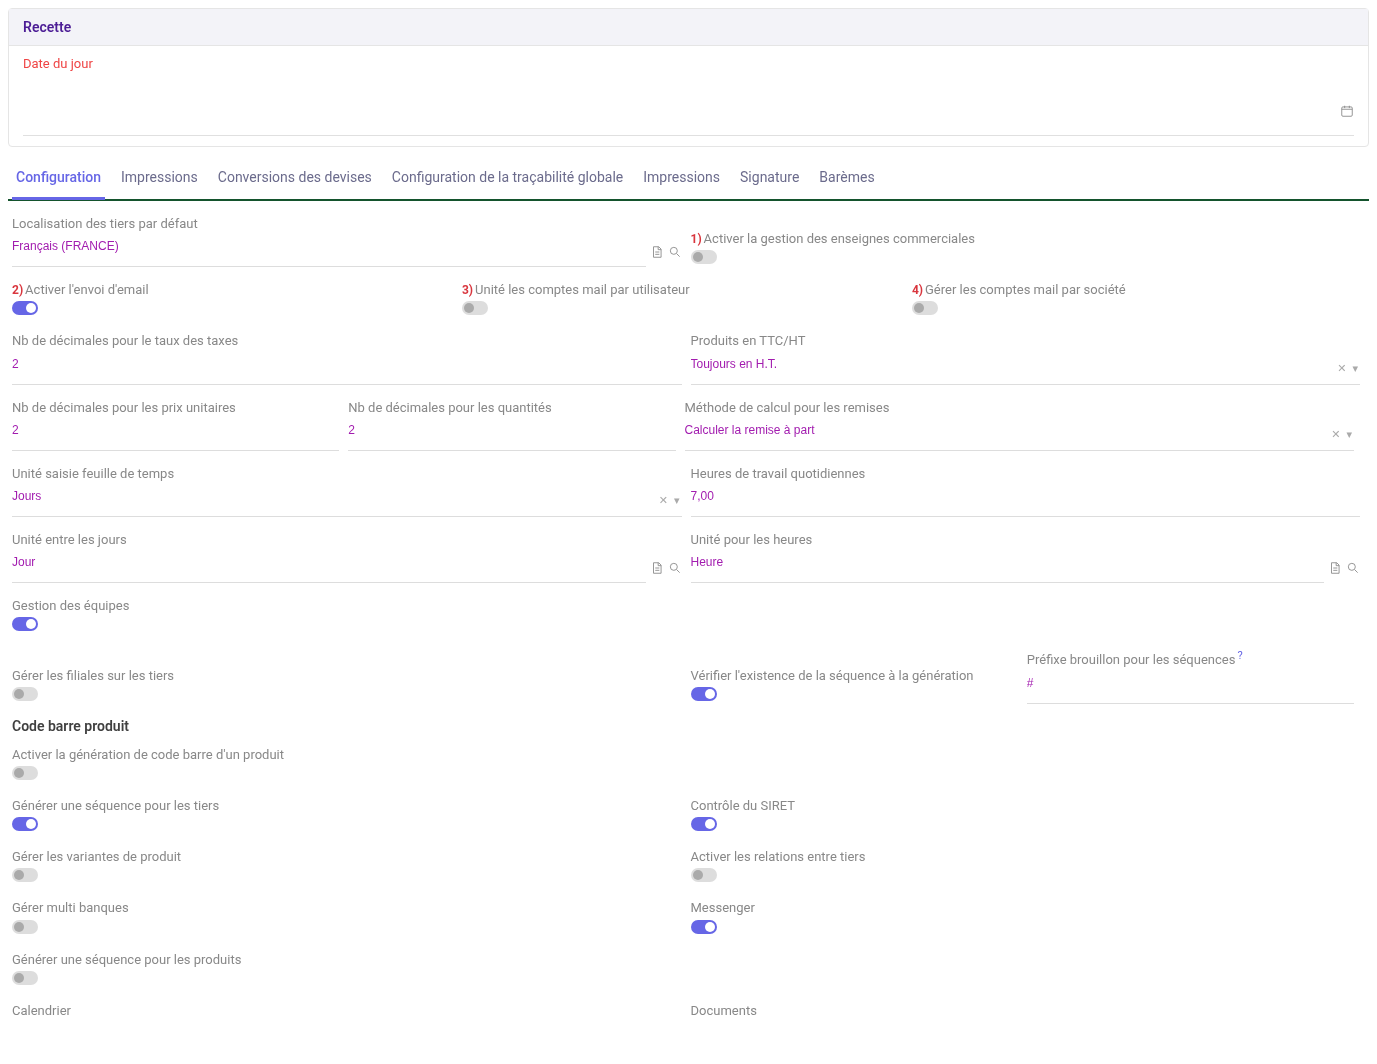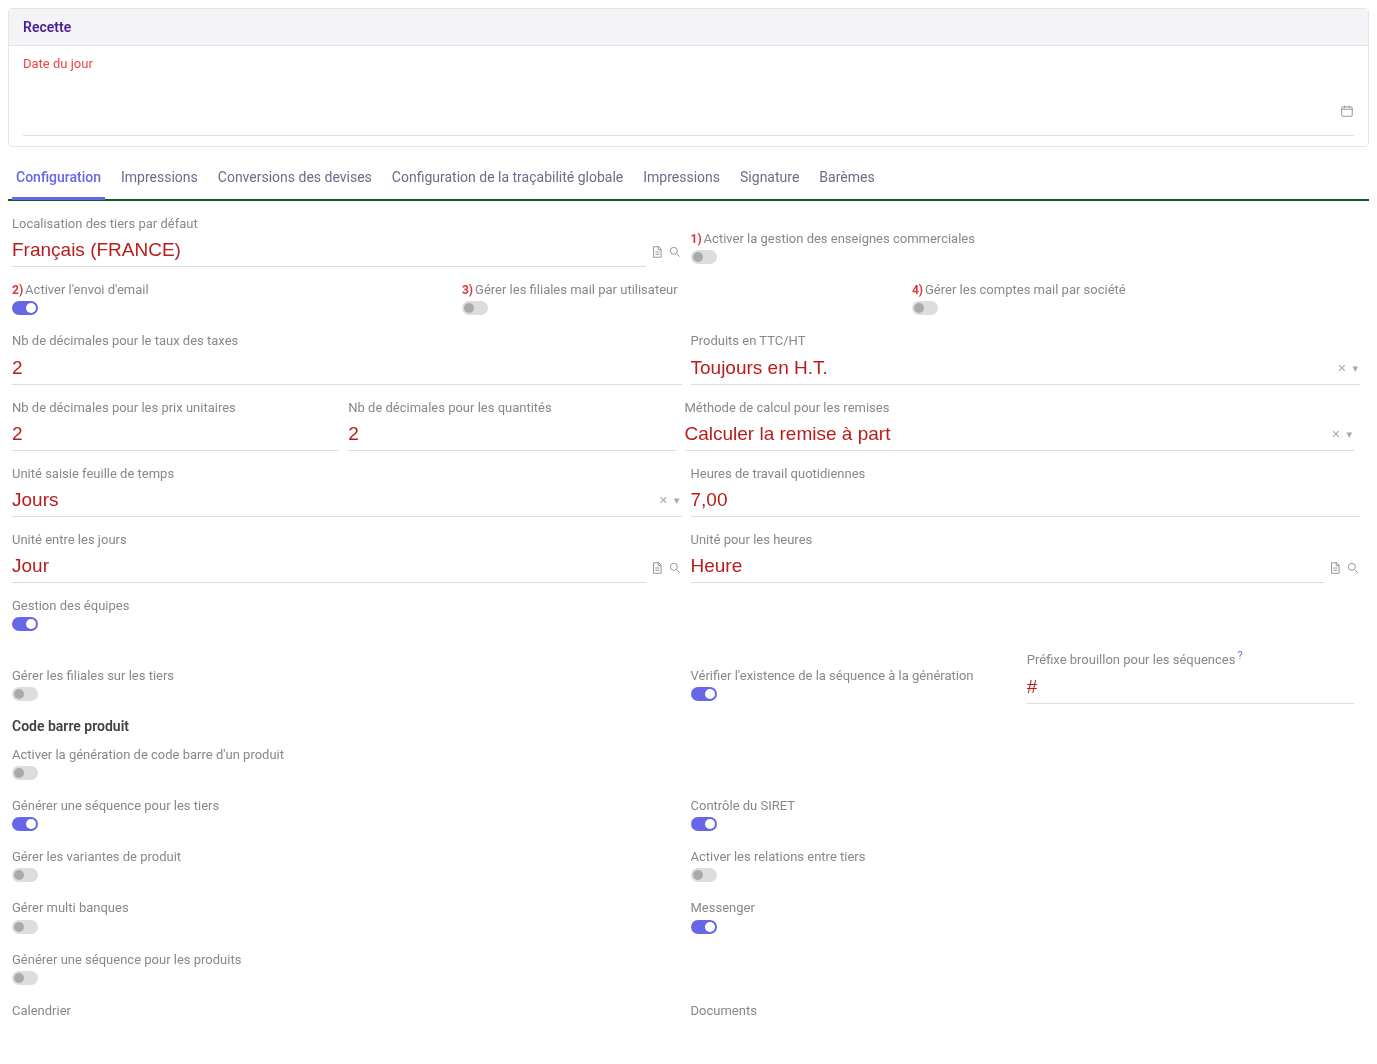--- a/index.html
+++ b/index.html
@@ -12,21 +12,21 @@
 .date-row .cal-icon{color:#888;font-size:14px}
 .tabs{display:flex;gap:12px;border-bottom:2px solid #14532d;padding:0 4px;margin-top:6px}
 .tab{padding:10px 4px 12px;color:#6b6b8c;font-size:14px;cursor:pointer;border-bottom:3px solid transparent;margin-bottom:-1px}
 .tab.active{color:#6666e6;border-bottom-color:#6666e6;font-weight:500}
 .form{padding:14px 4px}
 .row{display:flex;gap:9px;margin-bottom:14px;align-items:flex-end}
 .col{flex:1;min-width:0}
 .col-half{flex:0 0 calc(50% - 7px)}
 .col-q{flex:0 0 calc(25% - 11px)}
 .field-label{color:#888;font-size:13px;margin-bottom:2px;display:block;line-height:1.4}
-.field-input{width:100%;border:none;border-bottom:1px solid #ddd;padding:4px 0 5px;font-size:19px;color:#b91c1c;background:transparent}
+.field-input{width:100%;border:none;border-bottom:1px solid #ddd;padding:4px 0 13px;font-size:12px;color:#a21caf;background:transparent}
 .lookup-wrap{position:relative;display:flex;align-items:center}
 .lookup-wrap .field-input{flex:1}
 .lookup-icons{display:flex;gap:4px;color:#888;margin-left:4px}
 .lookup-icons span{cursor:pointer;font-size:14px}
 .select-wrap{position:relative;display:flex;align-items:center;border-bottom:1px solid #ddd}
 .select-wrap .field-input{border:none;flex:1}
 .select-icons{display:flex;gap:6px;color:#aaa;font-size:11px;padding-right:2px}
 .select-icons span{cursor:pointer}
 .toggle{width:26px;height:14px;border-radius:7px;background:#ddd;position:relative;cursor:pointer;display:inline-block}
 .toggle::after{content:"";position:absolute;width:10px;height:10px;border-radius:50%;background:#aaa;top:2px;left:2px;transition:.15s}
@@ -90,21 +90,21 @@
       <span class="toggle"></span>
     </div>
   </div>
 
   <div class="row">
     <div class="col" style="flex:0 0 calc(33.33% - 10px)">
       <span class="field-label"><span class="marker">2)</span><span>Activer l'envoi d'email</span></span>
       <span class="toggle on"></span>
     </div>
     <div class="col" style="flex:0 0 calc(33.33% - 10px)">
-      <span class="field-label"><span class="marker">3)</span><span>Gérer les filiales mail par utilisateur</span></span>
+      <span class="field-label"><span class="marker">3)</span><span>Unité les comptes mail par utilisateur</span></span>
       <span class="toggle"></span>
     </div>
     <div class="col" style="flex:0 0 calc(33.33% - 10px)">
       <span class="field-label"><span class="marker">4)</span><span>Gérer les comptes mail par société</span></span>
       <span class="toggle"></span>
     </div>
   </div>
 
   <div class="row">
     <div class="col-half">

